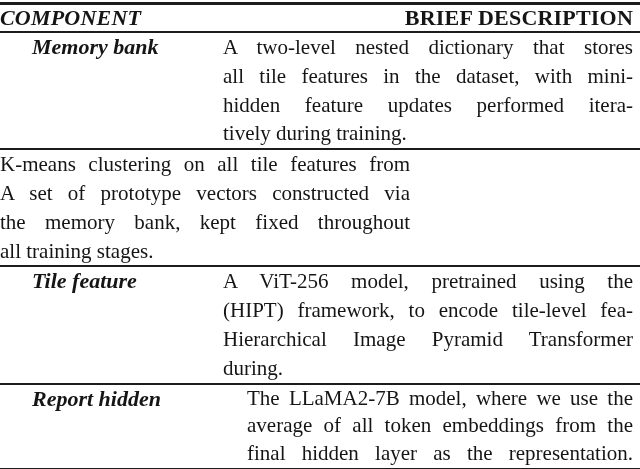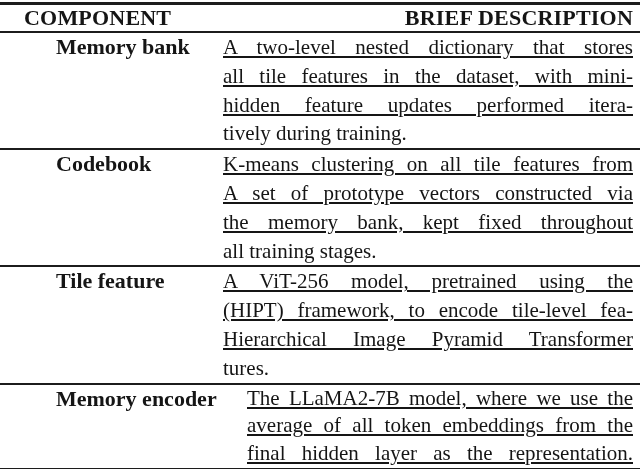--- a/index.html
+++ b/index.html
@@ -18,21 +18,22 @@
   .rule {
     width: 640px;
     background: #1c1c1c;
   }
   .rule.thick { height: 3px; }
   .rule.mid   { height: 2px; }
   .row { display: flex; width: 640px; }
   .cell-comp {
     width: 223px;
     flex: 0 0 223px;
-    padding-left: 24px;
+    padding-left: 0;
+    font-style: italic;
   }
   .cell-desc {
     width: 410px;
     flex: 0 0 410px;
   }
   .header-row {
     height: 26px;
     align-items: center;
   }
   .header-label {
@@ -52,21 +53,20 @@
   .body-row .line {
     font-size: 21px;
     line-height: 28.8px;
     white-space: nowrap;
   }
   .body-row.r4 .line { line-height: 27.8px; margin-left: 24px; }
   .body-row .line.j {
     white-space: normal;
     text-align: justify;
     text-align-last: justify;
-    text-decoration: underline;
   }
   .body-row .line.last {
     text-align: left;
   }
 </style>
 </head>
 <body>
 
 <div class="paper-table">
 
@@ -91,50 +91,47 @@
       <div class="line j">A two-level nested dictionary that stores</div>
       <div class="line j">all tile features in the dataset, with mini-</div>
       <div class="line j">hidden feature updates performed itera-</div>
       <div class="line last">tively during training.</div>
     </div>
   </div>
 
   <div class="rule mid"></div>
 
   <div class="row body-row r2">
-    <div class="cell-comp">
-      <span class="comp-label">Codebook</span>
-    </div>
     <div class="cell-desc">
       <div class="line j">K-means clustering on all tile features from</div>
       <div class="line j">A set of prototype vectors constructed via</div>
       <div class="line j">the memory bank, kept fixed throughout</div>
       <div class="line last">all training stages.</div>
     </div>
   </div>
 
   <div class="rule mid"></div>
 
   <div class="row body-row r3">
     <div class="cell-comp">
       <span class="comp-label">Tile feature</span>
     </div>
     <div class="cell-desc">
       <div class="line j">A ViT-256 model, pretrained using the</div>
       <div class="line j">(HIPT) framework, to encode tile-level fea-</div>
       <div class="line j">Hierarchical Image Pyramid Transformer</div>
-      <div class="line last">tures.</div>
+      <div class="line last">during.</div>
     </div>
   </div>
 
   <div class="rule mid"></div>
 
   <div class="row body-row r4">
     <div class="cell-comp">
-      <span class="comp-label">Memory encoder</span>
+      <span class="comp-label">Report hidden</span>
     </div>
     <div class="cell-desc">
       <div class="line j">The LLaMA2-7B model, where we use the</div>
       <div class="line j">average of all token embeddings from the</div>
       <div class="line j">final hidden layer as the representation.</div>
     </div>
   </div>
 
   <div class="rule thick"></div>
 

